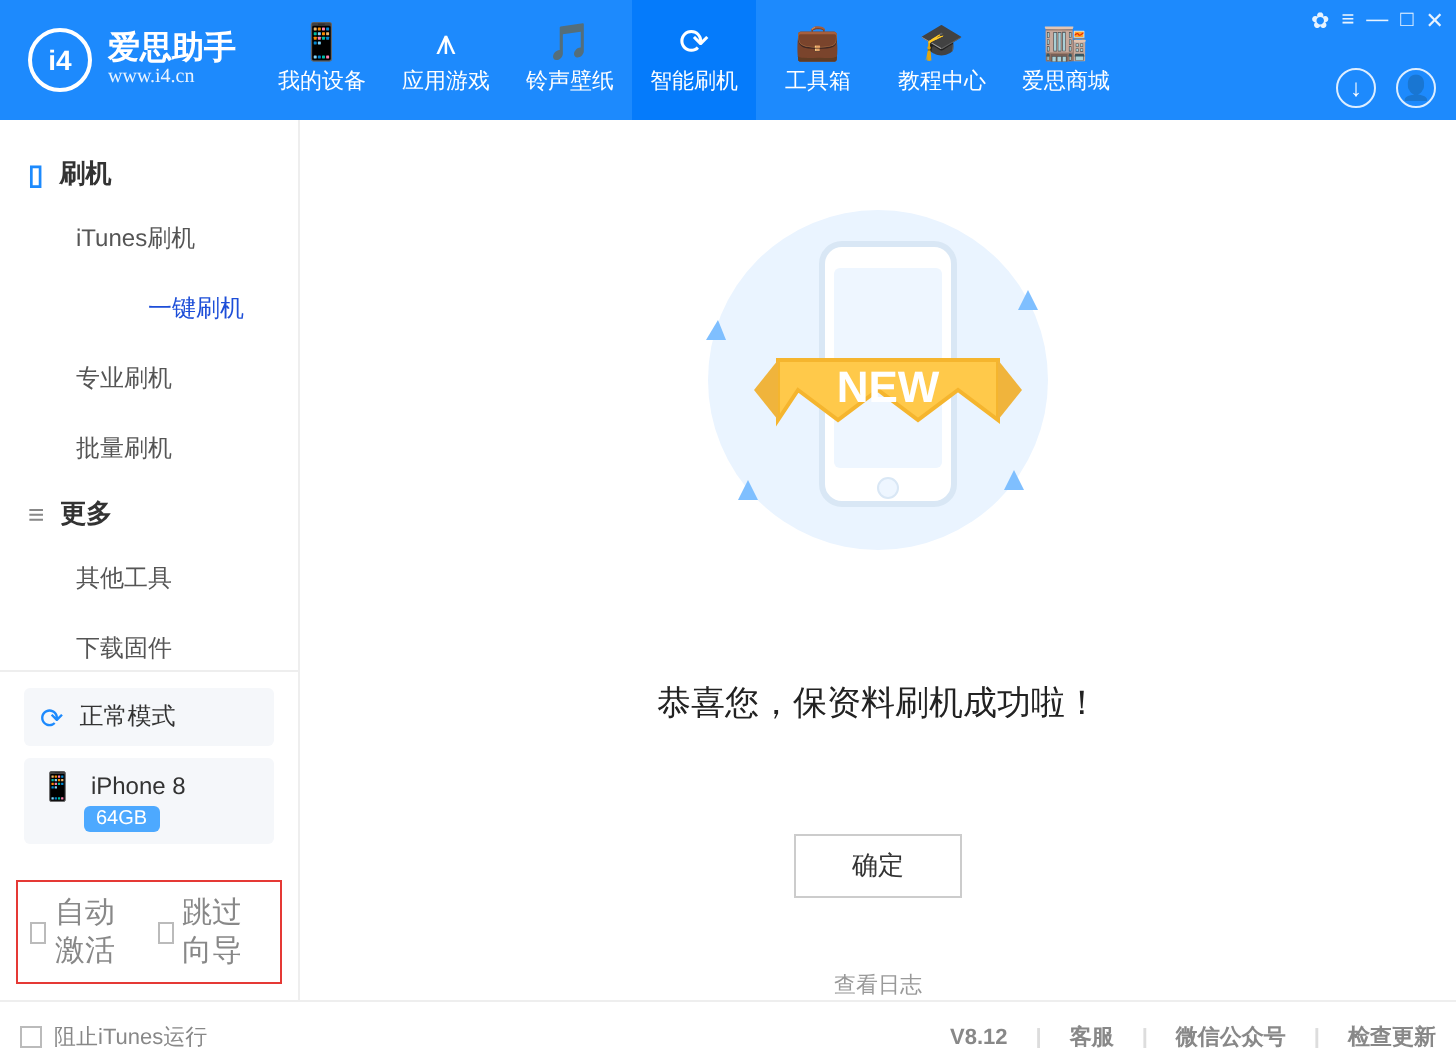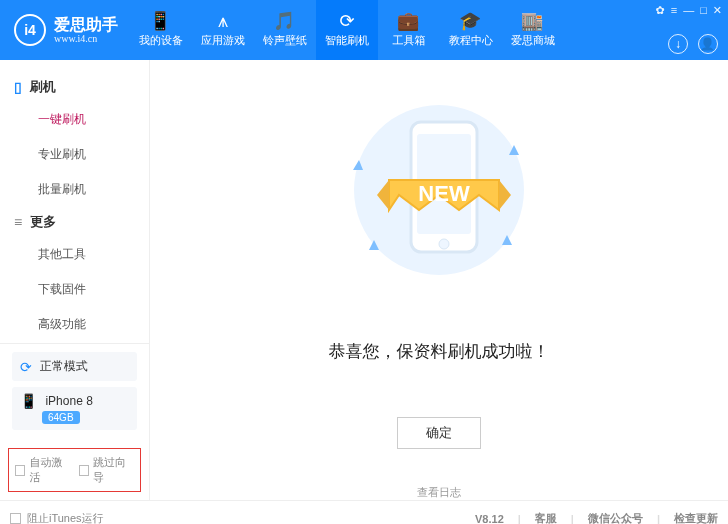--- a/index.html
+++ b/index.html
@@ -60,37 +60,37 @@
   .side-scroll { flex: 1; overflow: hidden; padding-top: 12px; }
   .sec-header {
     display: flex; align-items: center; font-size: 13px; color:#333;
     padding: 6px 14px; font-weight: 600;
   }
   .sec-header .ico { color:#1d8afd; font-size: 14px; margin-right: 8px; }
   .sec-header.more .ico { color:#888; }
   .sec-item {
     font-size: 12px; color:#555; padding: 9px 0 9px 38px; cursor:pointer;
   }
-  .sec-item.active { color:#be185d; }
+  .sec-item.active { color:#1d4ed8;margin-left:36px; }
 
   .status-block { padding: 8px 12px; border-top:1px solid #eee; }
   .status-row {
     background:#f5f7fa; border-radius:3px; padding:6px 8px;
     display:flex; align-items:center; font-size:12px; color:#333;
     margin-bottom:6px;
   }
   .status-row .sico { color:#1d8afd; margin-right:8px; font-size:14px; }
   .badge {
     background:#4da9ff; color:#fff; font-size:10px; border-radius:3px;
     padding:1px 6px; margin-left:4px;
   }
 
   .opt-row {
     border:1.5px solid #e53935; margin:4px 8px 8px 8px; padding:6px 6px;
-    display:flex; gap:8px; font-size:11px; color:#888;
+    display:flex; gap:8px; font-size:15px; color:#888;
   }
   .opt-row label { display:flex; align-items:center; gap:4px; cursor:pointer;}
   .cb { width:11px; height:11px; border:1px solid #bbb; display:inline-block; }
 
   
   .main {
     flex:1; display:flex; flex-direction:column; align-items:center;
     padding-top: 40px;
     justify-content: space-between;
   }
@@ -170,20 +170,21 @@
   </div>
 </div>
 
 <div class="body">
   <div class="sidebar">
     <div class="side-scroll">
       <div class="sec-header">
         <span class="ico">▯</span>
         <span>刷机</span>
       </div>
+      <div class="sec-item">iTunes刷机</div>
       <div class="sec-item active">一键刷机</div>
       <div class="sec-item">专业刷机</div>
       <div class="sec-item">批量刷机</div>
 
       <div class="sec-header more">
         <span class="ico">≡</span>
         <span>更多</span>
       </div>
       <div class="sec-item">其他工具</div>
       <div class="sec-item">下载固件</div>

